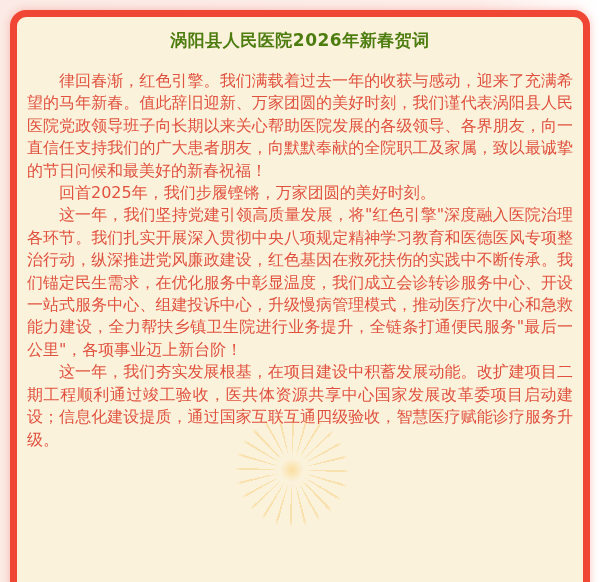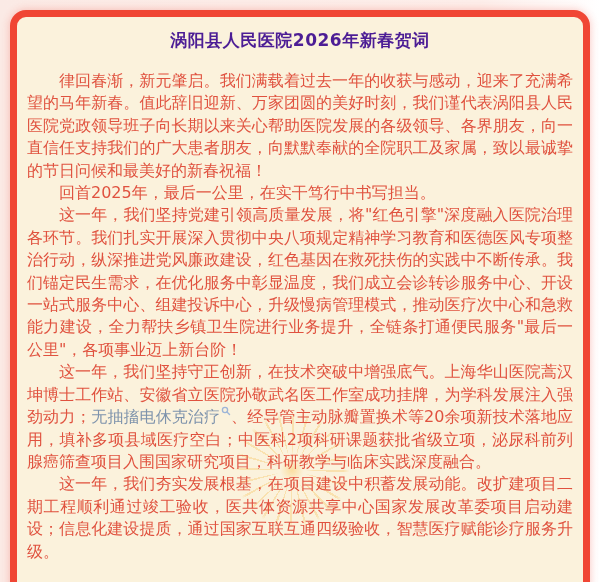--- a/index.html
+++ b/index.html
@@ -30,21 +30,21 @@
     z-index: 1;
     padding: 10px 10px 0 10px;
   }
   h1.title {
     margin: 0 0 18px 0;
     padding-top: 1px;
     text-align: center;
     font-size: 17px;
     line-height: 24px;
     font-weight: bold;
-    color: #4c1d95;
+    color: #4d7c0f;
     letter-spacing: 0.5px;
   }
   .salutation, .para {
     margin: 0;
     font-size: 16px;
     line-height: 22.4px;
     color: #e0523f;
     text-align: justify;
   }
   .para { text-indent: 2em; }
@@ -91,26 +91,22 @@
 <body>
 
 <div class="card">
   <div class="firework"></div>
   <div class="firework-core"></div>
 
   <div class="content">
     <h1 class="title">涡阳县人民医院2026年新春贺词</h1>
 
 
-    <p class="para">律回春渐，新元肇启。我们满载着过去一年的收获与感动，迎来了充满希望的马年新春。值此辞旧迎新、万家团圆的美好时刻，我们谨代表涡阳县人民医院党政领导班子向长期以来关心帮助医院发展的各级领导、各界朋友，向一直信任支持我们的广大患者朋友，向默默奉献的全院职工及家属，致以最诚挚的节日问候和最美好的新春祝福！</p>
+    <p class="para">律回春渐，红色引擎。我们满载着过去一年的收获与感动，迎来了充满希望的马年新春。值此辞旧迎新、万家团圆的美好时刻，我们谨代表涡阳县人民医院党政领导班子向长期以来关心帮助医院发展的各级领导、各界朋友，向一直信任支持我们的广大患者朋友，向默默奉献的全院职工及家属，致以最诚挚的节日问候和最美好的新春祝福！</p>
 
-    <p class="para">回首2025年，最后一公里，在实干笃行中书写担当。</p>
+    <p class="para">回首2025年，我们步履铿锵，万家团圆的美好时刻。</p>
 
     <p class="para">这一年，我们坚持党建引领高质量发展，将"红色引擎"深度融入医院治理各环节。我们扎实开展深入贯彻中央八项规定精神学习教育和医德医风专项整治行动，纵深推进党风廉政建设，红色基因在救死扶伤的实践中不断传承。我们锚定民生需求，在优化服务中彰显温度，我们成立会诊转诊服务中心、开设一站式服务中心、组建投诉中心，升级慢病管理模式，推动医疗次中心和急救能力建设，全力帮扶乡镇卫生院进行业务提升，全链条打通便民服务"最后一公里"，各项事业迈上新台阶！</p>
 
-    <p class="para"><span>这一年，我们坚持守正创新，在技术突破中增强底气。上海华山医院蒿汉坤博士工作站、安徽省立医院孙敬武名医工作室成功挂牌，为学科发展注入强劲动力；</span><a class="entity-link"><span>无抽搐电休克治疗</span><svg class="mag-icon" viewBox="0 0 12 12">
-            <circle cx="4.8" cy="4.8" r="3.1" fill="none" stroke="#9db5d8" stroke-width="1.6"></circle>
-            <line x1="7.2" y1="7.2" x2="10.2" y2="10.2" stroke="#9db5d8" stroke-width="1.7" stroke-linecap="round"></line>
-          </svg></a><span>、经导管主动脉瓣置换术等20余项新技术落地应用，填补多项县域医疗空白；中医科2项科研课题获批省级立项，泌尿科前列腺癌筛查项目入围国家研究项目，科研教学与临床实践深度融合。</span></p>
 
     <p class="para">这一年，我们夯实发展根基，在项目建设中积蓄发展动能。改扩建项目二期工程顺利通过竣工验收，医共体资源共享中心国家发展改革委项目启动建设；信息化建设提质，通过国家互联互通四级验收，智慧医疗赋能诊疗服务升级。</p>
   </div>
 </div>
 
 </body></html>

